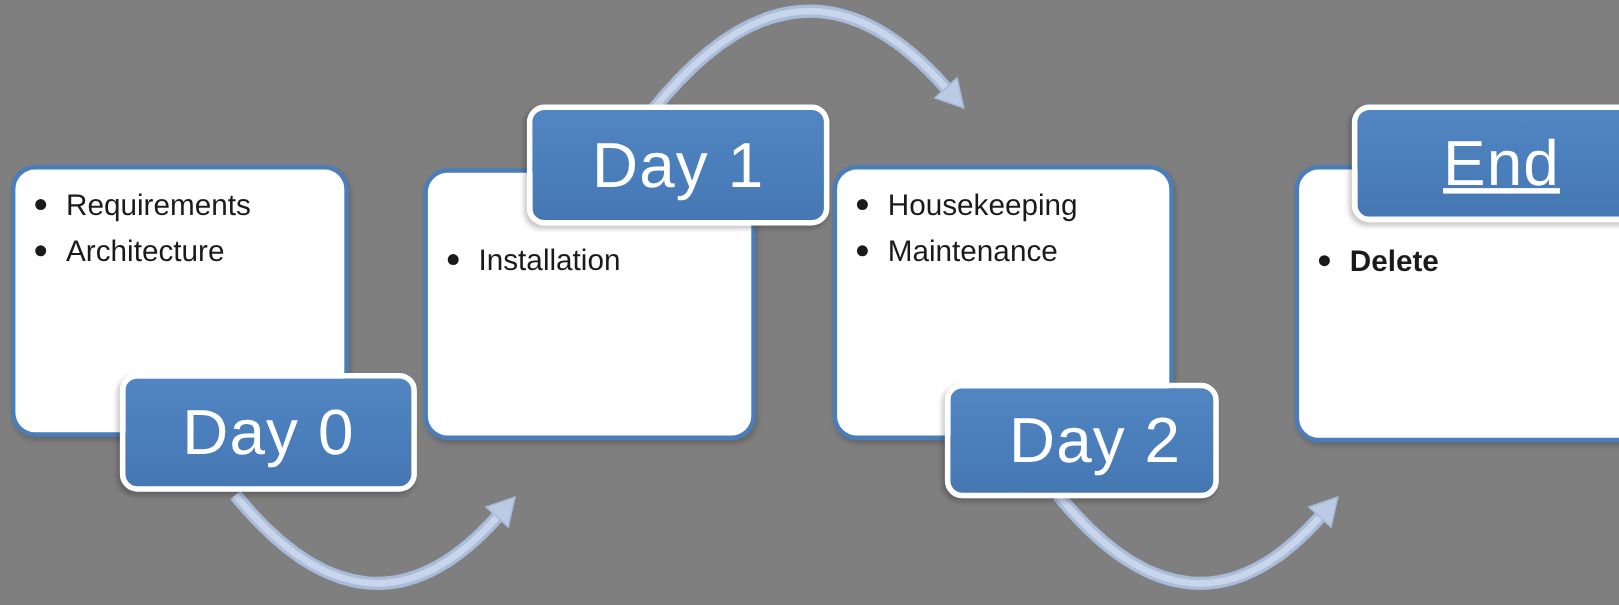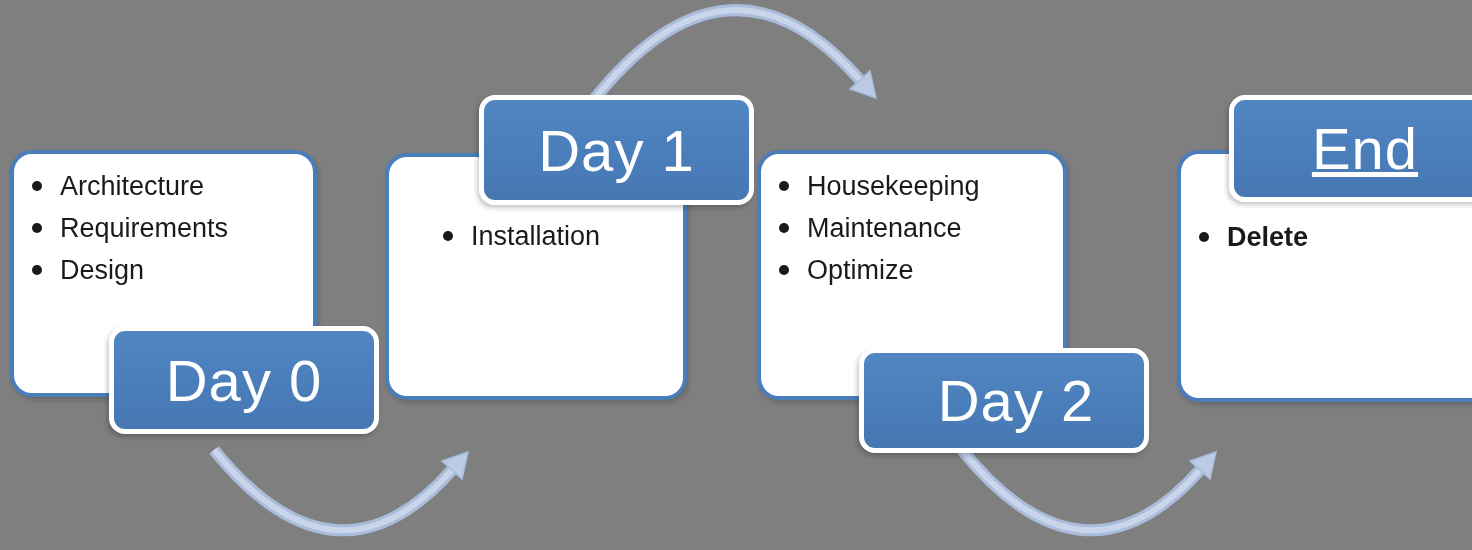--- a/index.html
+++ b/index.html
@@ -62,27 +62,27 @@
     font-size: 58px;
     letter-spacing: 1px;
     box-shadow: -2px 3px 5px rgba(0,0,0,0.22);
     z-index: 3;
     white-space: nowrap;
     margin-left: 31px;
   }
 
   
   #card-day0 { left: 10px;   top: 150px; width: 307px; height: 247px; }
-  #card-day1 { left: 385px;  top: 153px; width: 302px; height: 247px; padding-left: 36px; }
+  #card-day1 { left: 385px;  top: 153px; width: 302px; height: 247px; }
   #card-day2 { left: 757px;  top: 150px; width: 310px; height: 250px; }
   #card-end  { left: 1177px; top: 150px; width: 340px; height: 252px; font-weight: bold; }
 
-  #label-day0 { left: 78px;   top: 326px; width: 270px; height: 108px; }
+  #label-day0 { left: 78px;   top: 339px; width: 270px; height: 108px; }
   #label-day1 { left: 448px;  top: 95px;  width: 275px; height: 110px; }
-  #label-day2 { left: 828px;  top: 348px; width: 290px; height: 105px; padding-left: 24px; }
+  #label-day2 { left: 828px;  top: 348px; width: 249px; height: 105px; padding-left: 24px; }
   #label-end  { left: 1198px; top: 95px;  width: 272px; height: 107px; text-decoration: underline; }
 
   
   .arrows-layer {
     position: absolute;
     left: 0; top: 0;
     width: 1472px; height: 550px;
     z-index: 2;
     pointer-events: none;
   }
@@ -90,39 +90,37 @@
   .arrow-core { fill: none; stroke: var(--arrow-core, #C9D5EB); stroke-width: 6; }
   .arrow-head { fill: var(--arrow-fill, #BCCBE5); stroke: var(--arrow-edge, #A9BCD9); stroke-width: 1.5; }
 </style>
 </head>
 <body>
 
 <div class="canvas" style="--bg: #7F7F7F; --accent: #4A7EBB; --text: #1A1A1A; --label-text: #FFFFFF; --arrow-fill: #BCCBE5; --arrow-edge: #A9BCD9; --arrow-core: #C9D5EB;">
 
   <div class="stage-card" id="card-day0">
     <ul class="bullet-list">
+      <li>Requirements</li>
       <li>Architecture</li>
-      <li>Requirements</li>
-      <li>Design</li>
     </ul>
   </div>
   <div class="stage-label" id="label-day0">Day 0</div>
 
   <div class="stage-card" id="card-day1">
     <ul class="bullet-list below-label">
       <li>Installation</li>
     </ul>
   </div>
   <div class="stage-label" id="label-day1">Day 1</div>
 
   <div class="stage-card" id="card-day2">
     <ul class="bullet-list">
       <li>Housekeeping</li>
       <li>Maintenance</li>
-      <li>Optimize</li>
     </ul>
   </div>
   <div class="stage-label" id="label-day2">Day 2</div>
 
   <div class="stage-card" id="card-end">
     <ul class="bullet-list below-label-lg">
       <li>Delete</li>
     </ul>
   </div>
   <div class="stage-label" id="label-end">End</div>

